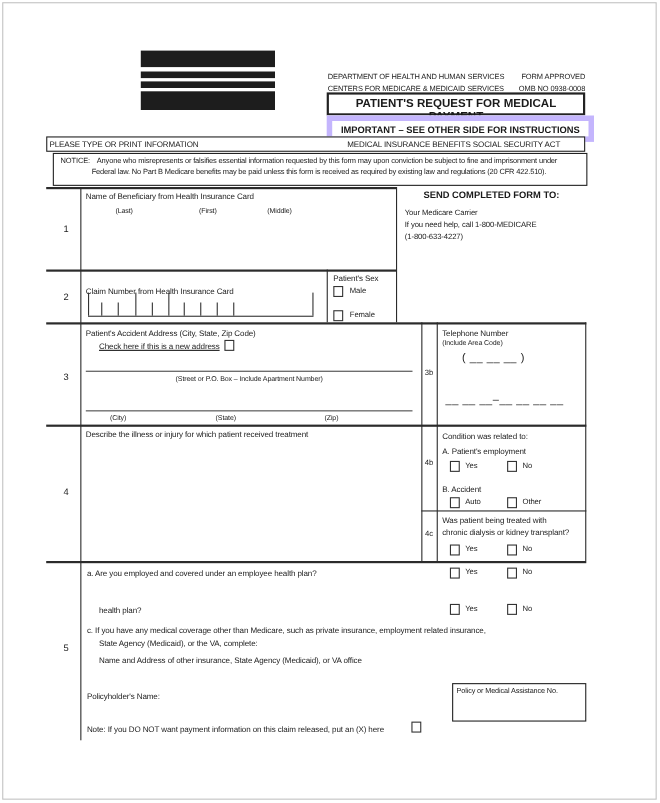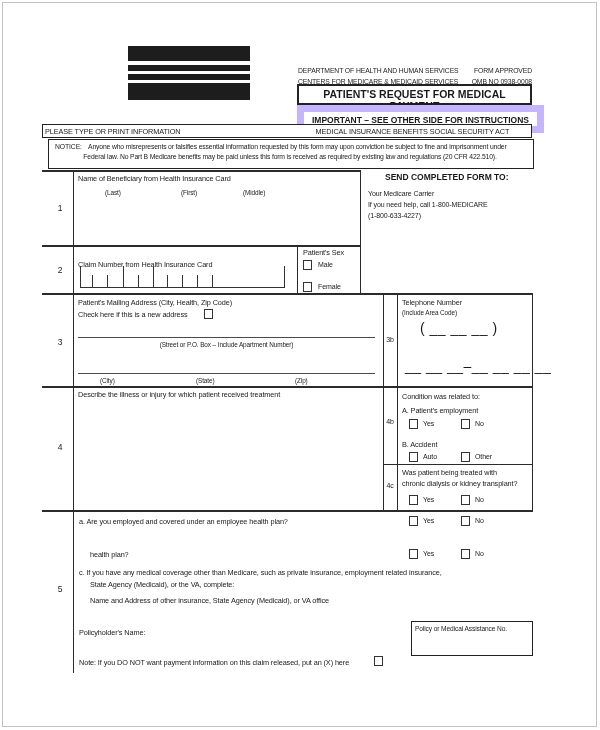--- a/index.html
+++ b/index.html
@@ -12,42 +12,42 @@
   .bar{position:absolute;left:128px;width:122px;background:#1d1d1d;}
   .hline{position:absolute;height:2px;background:#2b2b2b;}
   .hline1{position:absolute;height:1px;background:#2b2b2b;}
   .vline{position:absolute;width:1px;background:#2b2b2b;}
   .box{position:absolute;background:#fff;}
   .cb{position:absolute;width:7px;height:8px;border:1px solid #333;background:#fff;}
   .wline{position:absolute;height:1px;background:#4a4a4a;}
   .tick{position:absolute;width:1px;background:#333;}
   .fs64{font-size:6.4px;} .fs66{font-size:6.6px;} .fs68{font-size:6.8px;}
   .fs70{font-size:7px;} .fs73{font-size:7.3px;} .fs85{font-size:8.5px;}
-  .fs10{font-size:14px;letter-spacing:0.5px;} .fs105{font-size:10.5px;}
+  .fs10{font-size:10px;letter-spacing:0.5px;} .fs105{font-size:10.5px;}
 </style>
 </head>
 <body>
 
 <div class="page">
   <div class="page-edge"></div>
 
   <div>
     <div class="bar" style="top:46px;height:15px;"></div>
     <div class="bar" style="top:65px;height:6px;"></div>
     <div class="bar" style="top:74px;height:6px;"></div>
     <div class="bar" style="top:83px;height:17px;"></div>
   </div>
 
   <div class="t fs68" style="left:298px;top:67px;">DEPARTMENT OF HEALTH AND HUMAN SERVICES</div>
   <div class="t fs68" style="left:298px;top:78px;">CENTERS FOR MEDICARE &amp; MEDICAID SERVICES</div>
   <div class="t fs68" style="left:440px;top:67px;width:92px;text-align:right;">FORM APPROVED</div>
   <div class="t fs68" style="left:440px;top:78px;width:92px;text-align:right;">OMB NO 0938-0008</div>
 
   <div class="box c b fs105" style="left:297px;top:84px;width:231px;height:15px;border:2px solid #222;padding-top:2px;letter-spacing:0;">PATIENT'S REQUEST FOR MEDICAL PAYMENT</div>
-  <div class="box c b fs85" style="left:297px;top:105px;width:233px;height:11px;border:7px solid #c4b5fd;padding-top:3px;letter-spacing:0;">IMPORTANT – SEE OTHER SIDE FOR INSTRUCTIONS</div>
+  <div class="box c b fs85" style="left:297px;top:105px;width:233px;height:11px;border:5px solid #c4b5fd;padding-top:3px;letter-spacing:0;">IMPORTANT – SEE OTHER SIDE FOR INSTRUCTIONS</div>
 
   <div class="box" style="left:42px;top:124px;width:488px;height:12px;border:1px solid #222;"></div>
   <div class="t fs73" style="left:45px;top:127px;">PLEASE TYPE OR PRINT INFORMATION</div>
   <div class="t fs73 c" style="left:295px;top:127px;width:235px;">MEDICAL INSURANCE BENEFITS SOCIAL SECURITY ACT</div>
 
   <div class="box" style="left:48px;top:139px;width:484px;height:28px;border:1px solid #222;"></div>
   <div class="t fs68" style="left:55px;top:143px;">NOTICE:</div>
   <div class="t fs68" style="left:88px;top:143px;letter-spacing:-0.15px;">Anyone who misrepresents or falsifies essential information requested by this form may upon conviction be subject to fine and imprisonment under</div>
   <div class="t fs68 c" style="left:50px;top:153px;width:480px;letter-spacing:-0.15px;">Federal law. No Part B Medicare benefits may be paid unless this form is received as required by existing law and regulations (20 CFR 422.510).</div>
 
@@ -92,22 +92,22 @@
     <div class="tick" style="left:197px;top:275px;height:12px;"></div>
     <div class="tick" style="left:212px;top:275px;height:12px;"></div>
   </div>
   <div class="t fs73" style="left:303px;top:248px;">Patient's Sex</div>
   <div class="cb" style="left:303px;top:260px;"></div>
   <div class="t fs70" style="left:318px;top:261px;">Male</div>
   <div class="cb" style="left:303px;top:282px;"></div>
   <div class="t fs70" style="left:318px;top:283px;">Female</div>
 
   <div class="t fs85 c" style="left:48px;top:337px;width:24px;">3</div>
-  <div class="t fs73" style="left:78px;top:298px;">Patient's Mailing Address (City, Health, Zip Code)</div>
-  <div class="t fs73" style="left:78px;top:310px;">Check here if this is a new address</div>
+  <div class="t fs73" style="left:78px;top:298px;">Patient's Accident Address (City, State, Zip Code)</div>
+  <div class="t fs73" style="left:90px;top:310px;text-decoration:underline;">Check here if this is a new address</div>
   <div class="cb" style="left:204px;top:309px;"></div>
   <div class="wline" style="left:78px;top:337px;width:297px;"></div>
   <div class="t fs64 c" style="left:78px;top:341px;width:297px;">(Street or P.O. Box – Include Apartment Number)</div>
   <div class="wline" style="left:78px;top:373px;width:297px;"></div>
   <div class="t fs64" style="left:100px;top:377px;">(City)</div>
   <div class="t fs64" style="left:196px;top:377px;">(State)</div>
   <div class="t fs64" style="left:295px;top:377px;">(Zip)</div>
   <div class="t fs70 c" style="left:383px;top:336px;width:14px;">3b</div>
   <div class="t fs73" style="left:402px;top:298px;">Telephone Number</div>
   <div class="t fs64" style="left:402px;top:309px;">(Include Area Code)</div>

